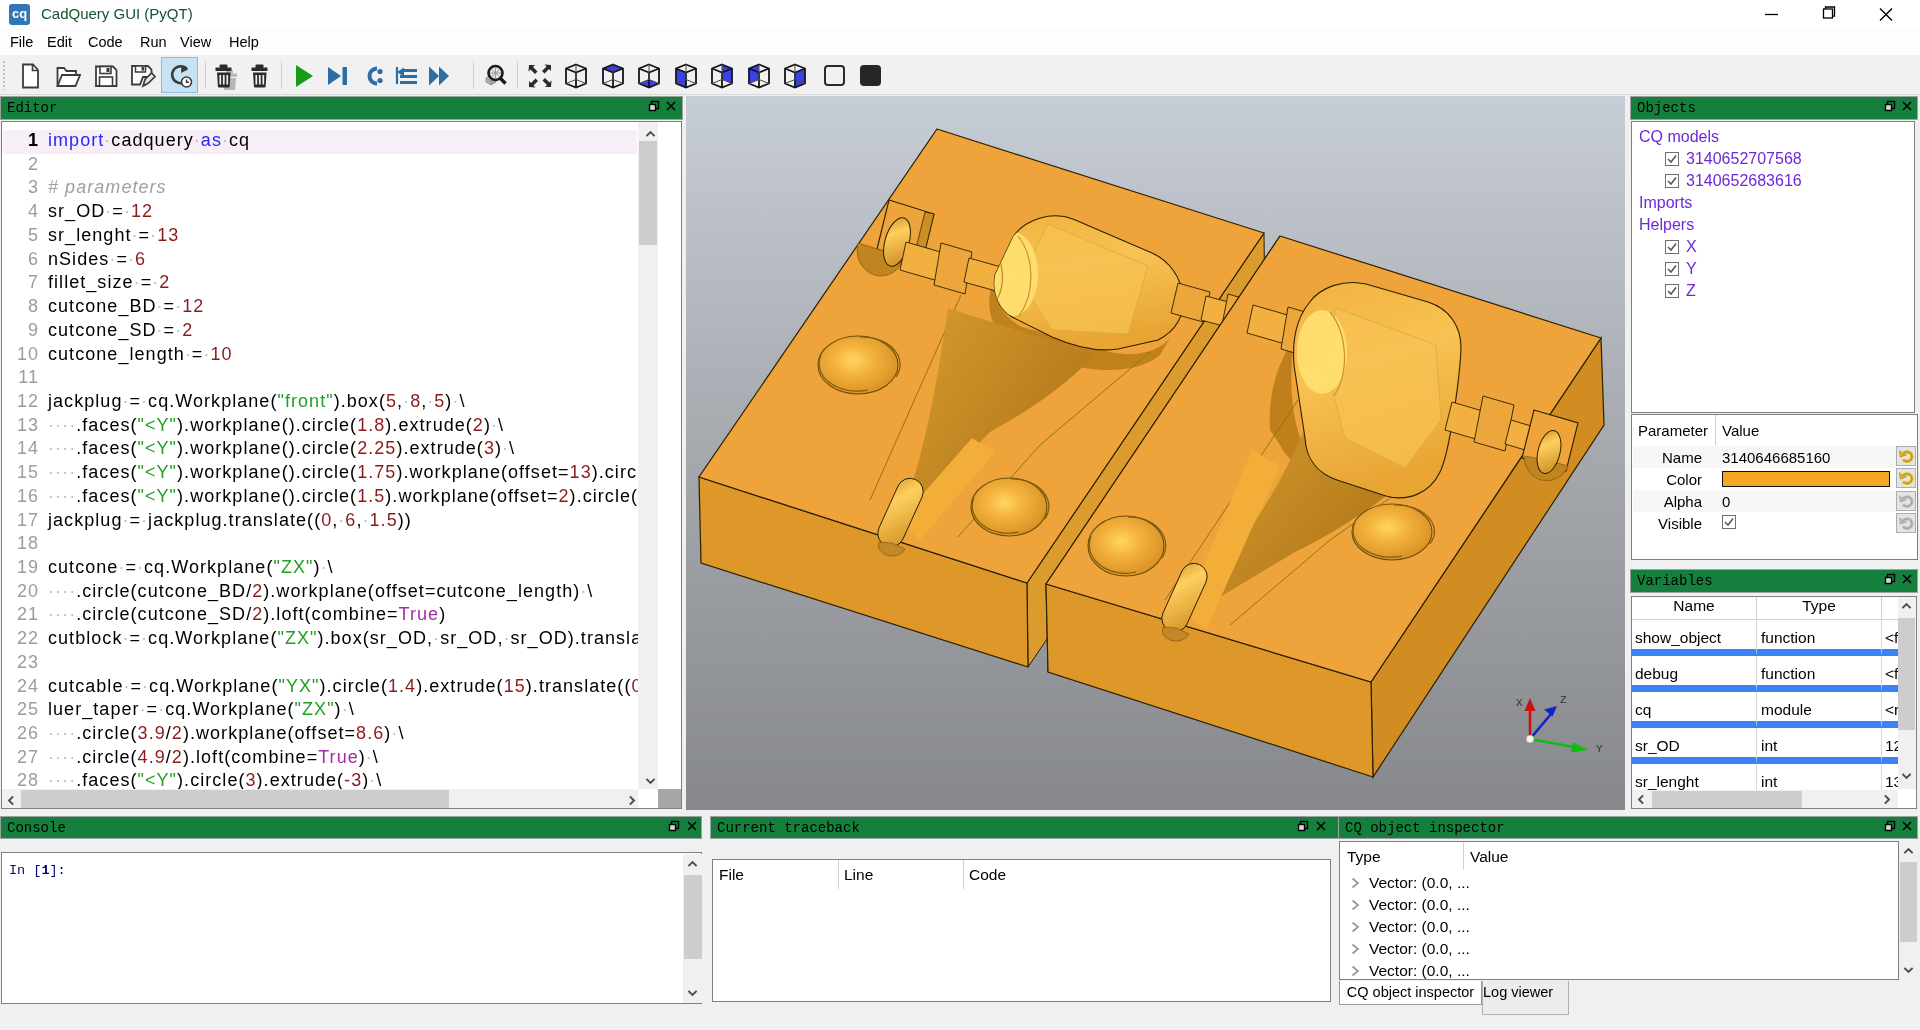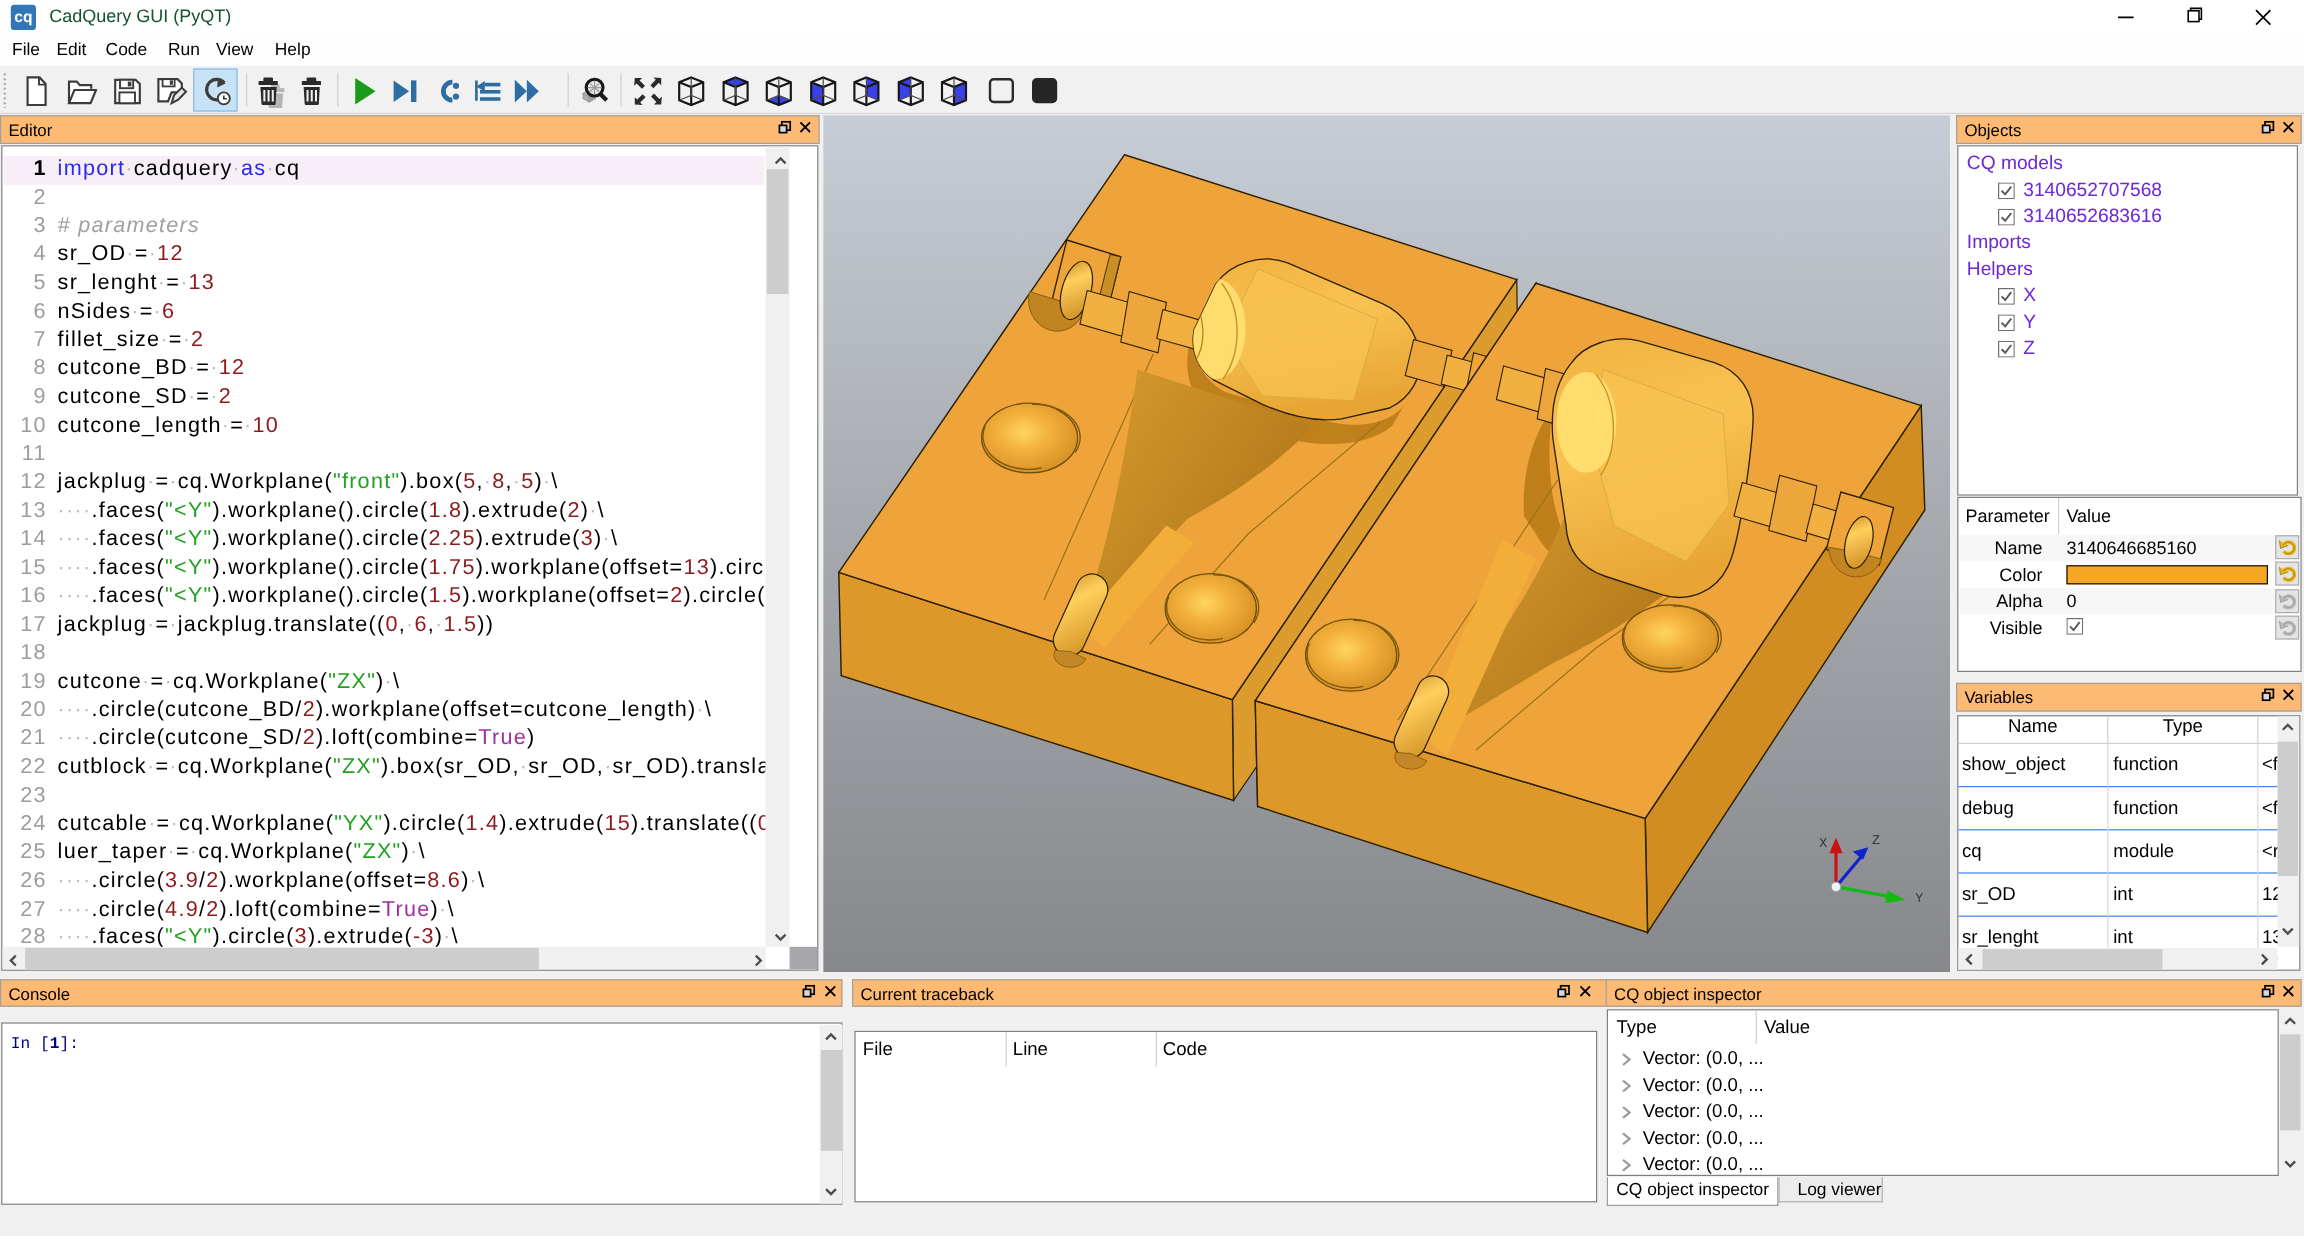--- a/index.html
+++ b/index.html
@@ -9,21 +9,21 @@
 #titlebar{position:absolute;left:0;top:0;width:1920px;height:29px;background:#ffffff;}
 #cqicon{position:absolute;left:9px;top:4px;width:21px;height:21px;background:#3177b7;
  border-radius:3px;color:#fff;font-weight:bold;font-size:13px;text-align:center;line-height:20px;}
 #wtitle{position:absolute;left:41px;top:5px;font-size:15px;color:#14532d;}
 #menubar{position:absolute;left:0;top:29px;width:1920px;height:26px;background:#fdfdfd;}
 .mitem{position:absolute;top:5px;font-size:14.5px;color:#000;}
 #toolbar{position:absolute;left:0;top:55px;width:1920px;height:40px;background:#f1f1f1;
  border-bottom:1px solid #d7d7d7;}
 .tsep{position:absolute;top:61px;width:1px;height:28px;background:#cfcfcf;}
 
-.ptitle{position:absolute;background:#fdba74;border:1px solid #a0a0a0;font-size:14px;color:#000;}
+.ptitle{position:absolute;background:#15803d;border:1px solid #a0a0a0;font-size:14px;color:#000;font-family:Liberation Mono, monospace;}
 .ptext{position:absolute;left:6px;top:3px;}
 .content{position:absolute;background:#fff;border:1px solid #7f7f7f;}
 
 .sbtrack{position:absolute;background:#f0f0f0;}
 .sbthumb{position:absolute;background:#cdcdcd;}
 
 
 #editor_t{left:0;top:96px;width:683px;height:24px;}
 #editor_c{left:1px;top:121px;width:681px;height:688px;overflow:hidden;}
 .cl{position:absolute;left:0;width:636px;overflow:hidden;height:23.72px;font-size:18px;letter-spacing:1.05px;white-space:pre;color:#000;}
@@ -35,21 +35,21 @@
 
 #objects_t{left:1630px;top:96px;width:288px;height:24px;}
 #objects_c{left:1631px;top:121px;width:284px;height:292px;font-size:16px;}
 .oitem{position:absolute;left:7px;color:#6d28d9;}
 #params_c{left:1631px;top:414px;width:287px;height:146px;background:#fff;border:1px solid #7f7f7f;font-size:15px;}
 .prow{position:absolute;left:1px;width:264px;height:22px;}
 .plabel{position:absolute;text-align:right;width:56px;color:#000;}
 #vars_t{left:1630px;top:569px;width:288px;height:24px;}
 #vars_c{left:1631px;top:596px;width:286px;height:213px;background:#fff;border:1px solid #7f7f7f;font-size:15.5px;}
 .vhead{position:absolute;top:0;height:23px;border-bottom:1px solid #d0d0d0;text-align:center;font-size:15.5px;}
-.vrow{position:absolute;height:36px;border-bottom:1px solid #3b82f6;}
+.vrow{position:absolute;height:36px;border-bottom:7px solid #3b82f6;}
 .vcell{position:absolute;top:9px;}
 
 
 #console_t{left:0;top:816px;width:702px;height:23px;}
 #console_c{left:1px;top:852px;width:701px;height:152px;}
 #intext{position:absolute;left:7px;top:10px;font-family:"Liberation Mono",monospace;font-size:13.5px;color:#000080;}
 #trace_t{left:710px;top:816px;width:730px;height:23px;}
 #trace_c{left:712px;top:859px;width:619px;height:143px;font-size:15.5px;}
 #insp_t{left:1338px;top:816px;width:580px;height:23px;}
 #insp_c{left:1339px;top:841px;width:560px;height:139px;font-size:15.5px;overflow:hidden;}
@@ -623,12 +623,12 @@
 </div>
 <div class="sbtrack abs" style="left:1900px;top:842px;width:18px;height:137px"></div>
 <svg class="abs" style="left:1902px;top:845px" width="13" height="13" viewBox="0 0 12 12">
     <path d="M2.2 7.5 L6 3.7 L9.8 7.5" fill="none" stroke="#4d4d4d" stroke-width="1.8" transform="rotate(0 6 6)"></path>
   </svg>
 <svg class="abs" style="left:1902px;top:963px" width="13" height="13" viewBox="0 0 12 12">
     <path d="M2.2 7.5 L6 3.7 L9.8 7.5" fill="none" stroke="#4d4d4d" stroke-width="1.8" transform="rotate(180 6 6)"></path>
   </svg>
 <div class="sbthumb abs" style="left:1900px;top:862px;width:17px;height:80px"></div>
 <div class="tabbtn" style="left:1339px;top:981px;width:143px;height:24px;background:#fff;border:1px solid #9a9a9a;border-top:none;text-align:center;padding-top:3px">CQ object inspector</div>
-<div class="tabbtn" style="left:1482px;top:981px;width:87px;height:21px;background:#ececec;border:1px solid #b0b0b0;border-top:none;text-align:right;padding-top:3px">Log viewer</div>
+<div class="tabbtn" style="left:1482px;top:981px;width:87px;height:34px;background:#ececec;border:1px solid #b0b0b0;border-top:none;text-align:left;padding-top:3px">Log viewer</div>
 </body></html>

